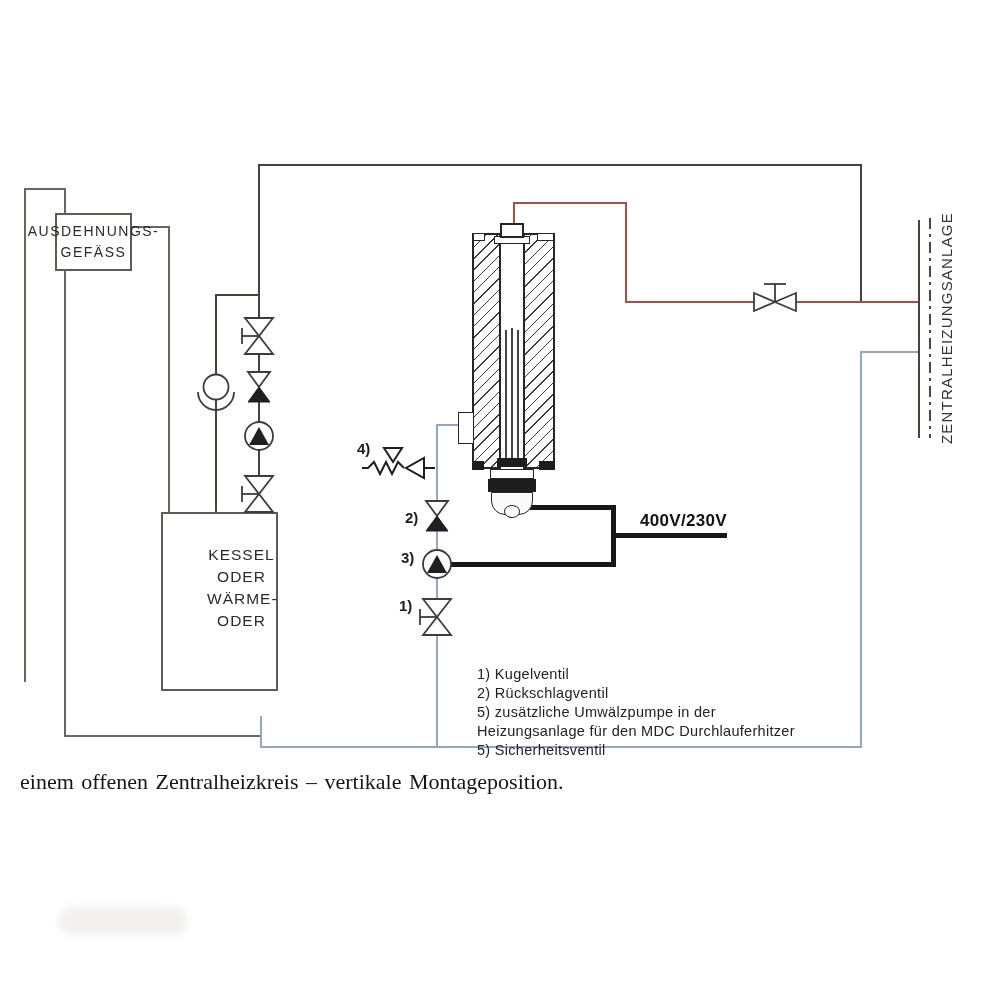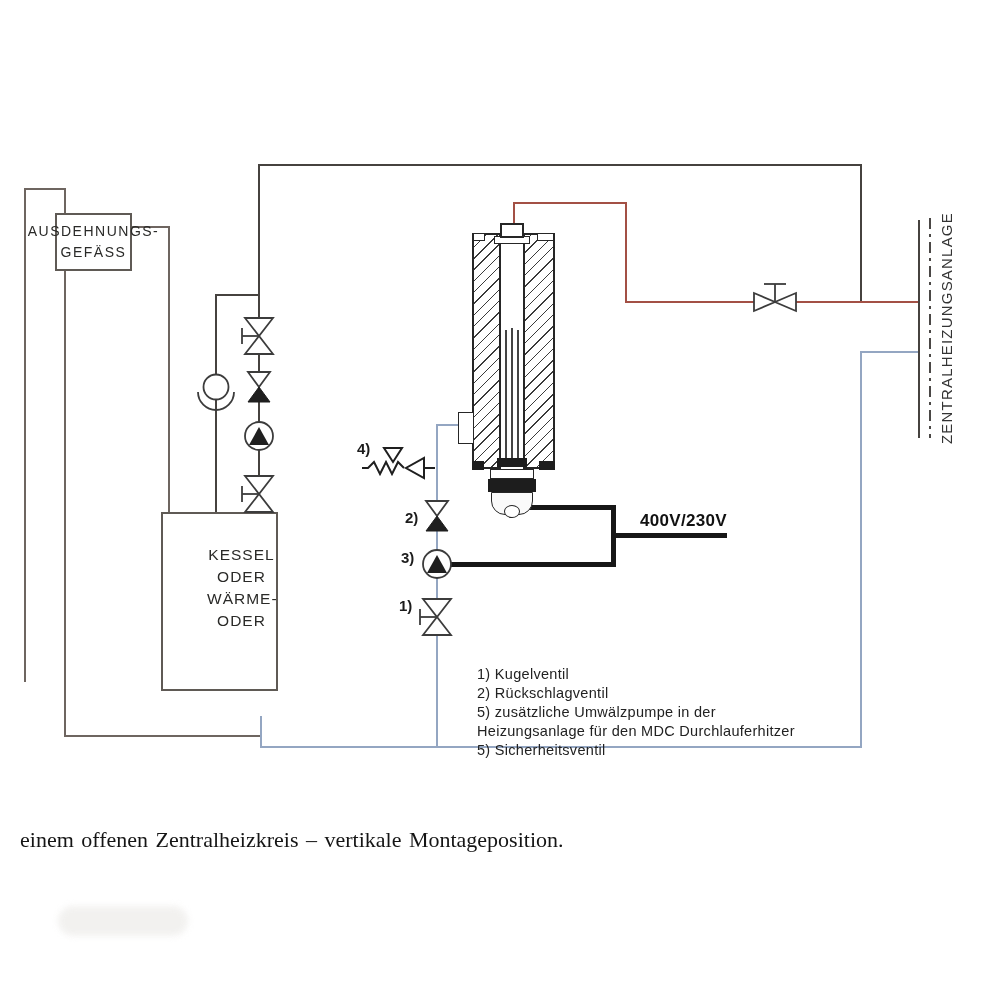--- a/index.html
+++ b/index.html
@@ -28,21 +28,21 @@
   
   .callout{position:absolute;font-weight:bold;font-size:15px;color:#1c1c1c;}
   .legend-line{position:absolute;left:477px;font-size:14.5px;letter-spacing:.3px;color:#222;white-space:nowrap;margin-top:28px;}
   .voltage{position:absolute;left:640px;top:511px;font-weight:bold;font-size:17px;letter-spacing:.3px;color:#111;}
   .wall-label{position:absolute;left:934px;top:222px;height:212px;width:24px;
               writing-mode:vertical-rl;transform:rotate(180deg);font-size:15px;letter-spacing:1.2px;color:#333;
               display:flex;align-items:center;justify-content:center;white-space:nowrap;}
   .caption{position:absolute;left:20px;width:952px;font-family:"Liberation Serif",serif;
            font-size:22px;color:#151515;}
   .cap1{top:783px;text-align:justify;text-align-last:justify;}
-  .cap2{top:827px;word-spacing:2px;font-family:Liberation Serif, serif;}
+  .cap2{top:769px;word-spacing:2px;font-family:Liberation Serif, serif;}
   .smudge{position:absolute;left:58px;top:906px;width:130px;height:30px;background:#f1f0ee;
           border-radius:15px;filter:blur(3px);opacity:.9;}
   svg{position:absolute;overflow:visible;}
 </style>
 </head>
 <body>
 
 <div id="canvas">
 
   <div class="pipe dk" style="left:258px;top:164px;width:604px;height:2px;"></div>

